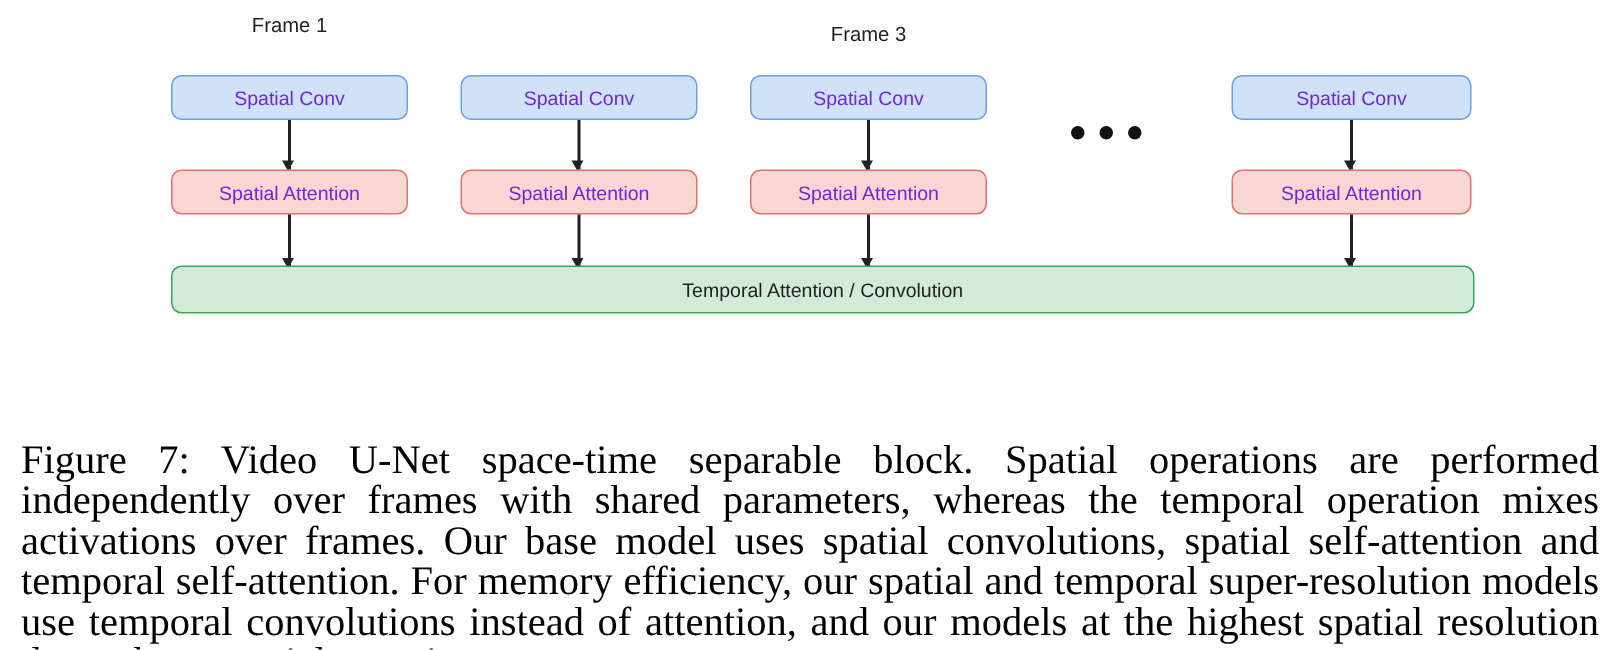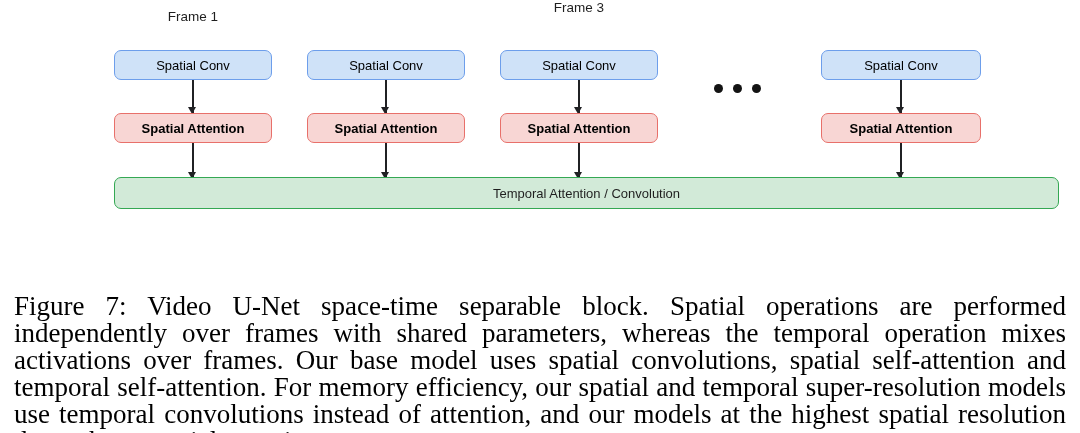--- a/index.html
+++ b/index.html
@@ -37,38 +37,37 @@
   .node-box {
     position: absolute;
     height: 30px;
     box-sizing: border-box;
     border-radius: 7px;
     display: flex;
     align-items: center;
     justify-content: center;
     font-size: 13px;
     line-height: 15px;
-    color: #000000;
+    color: #6d28d9;
     white-space: nowrap;
   }
   .node-box.conv {
     background: #cfe2f8;
     border: 1.4px solid #6d9eeb;
   }
   .node-box.attn {
     background: #f8d6d4;
     border: 1.4px solid #e8706a;
-    font-weight: bold;
   }
 
   .temporal-bar {
     position: absolute;
     left: 114px;
     top: 177px;
-    width: 945px;
+    width: 869px;
     height: 32px;
     box-sizing: border-box;
     background: #d2ead8;
     border: 1.7px solid #34a853;
     border-radius: 7px;
     display: flex;
     align-items: center;
     justify-content: center;
     font-size: 13px;
     color: #1f1f1f;
@@ -151,21 +150,21 @@
   <div class="arrow" style="left:380px; top:80px; height:33px;">
     <span class="shaft"></span>
       <span class="head"></span>
   </div>
   <div class="node-box attn" style="left:307px; top:113px; width:158px;">Spatial Attention</div>
   <div class="arrow" style="left:380px; top:143px; height:35px;">
     <span class="shaft"></span>
       <span class="head"></span>
   </div>
 
-  <div class="frame-label" style="left:500px; top:0; width:158px;">Frame 3</div>
+  <div class="frame-label" style="left:500px; top:15px; width:158px;">Frame 3</div>
   <div class="node-box conv" style="left:500px; top:50px; width:158px;">Spatial Conv</div>
   <div class="arrow" style="left:573px; top:80px; height:33px;">
     <span class="shaft"></span>
       <span class="head"></span>
   </div>
   <div class="node-box attn" style="left:500px; top:113px; width:158px;">Spatial Attention</div>
   <div class="arrow" style="left:573px; top:143px; height:35px;">
     <span class="shaft"></span>
       <span class="head"></span>
   </div>

